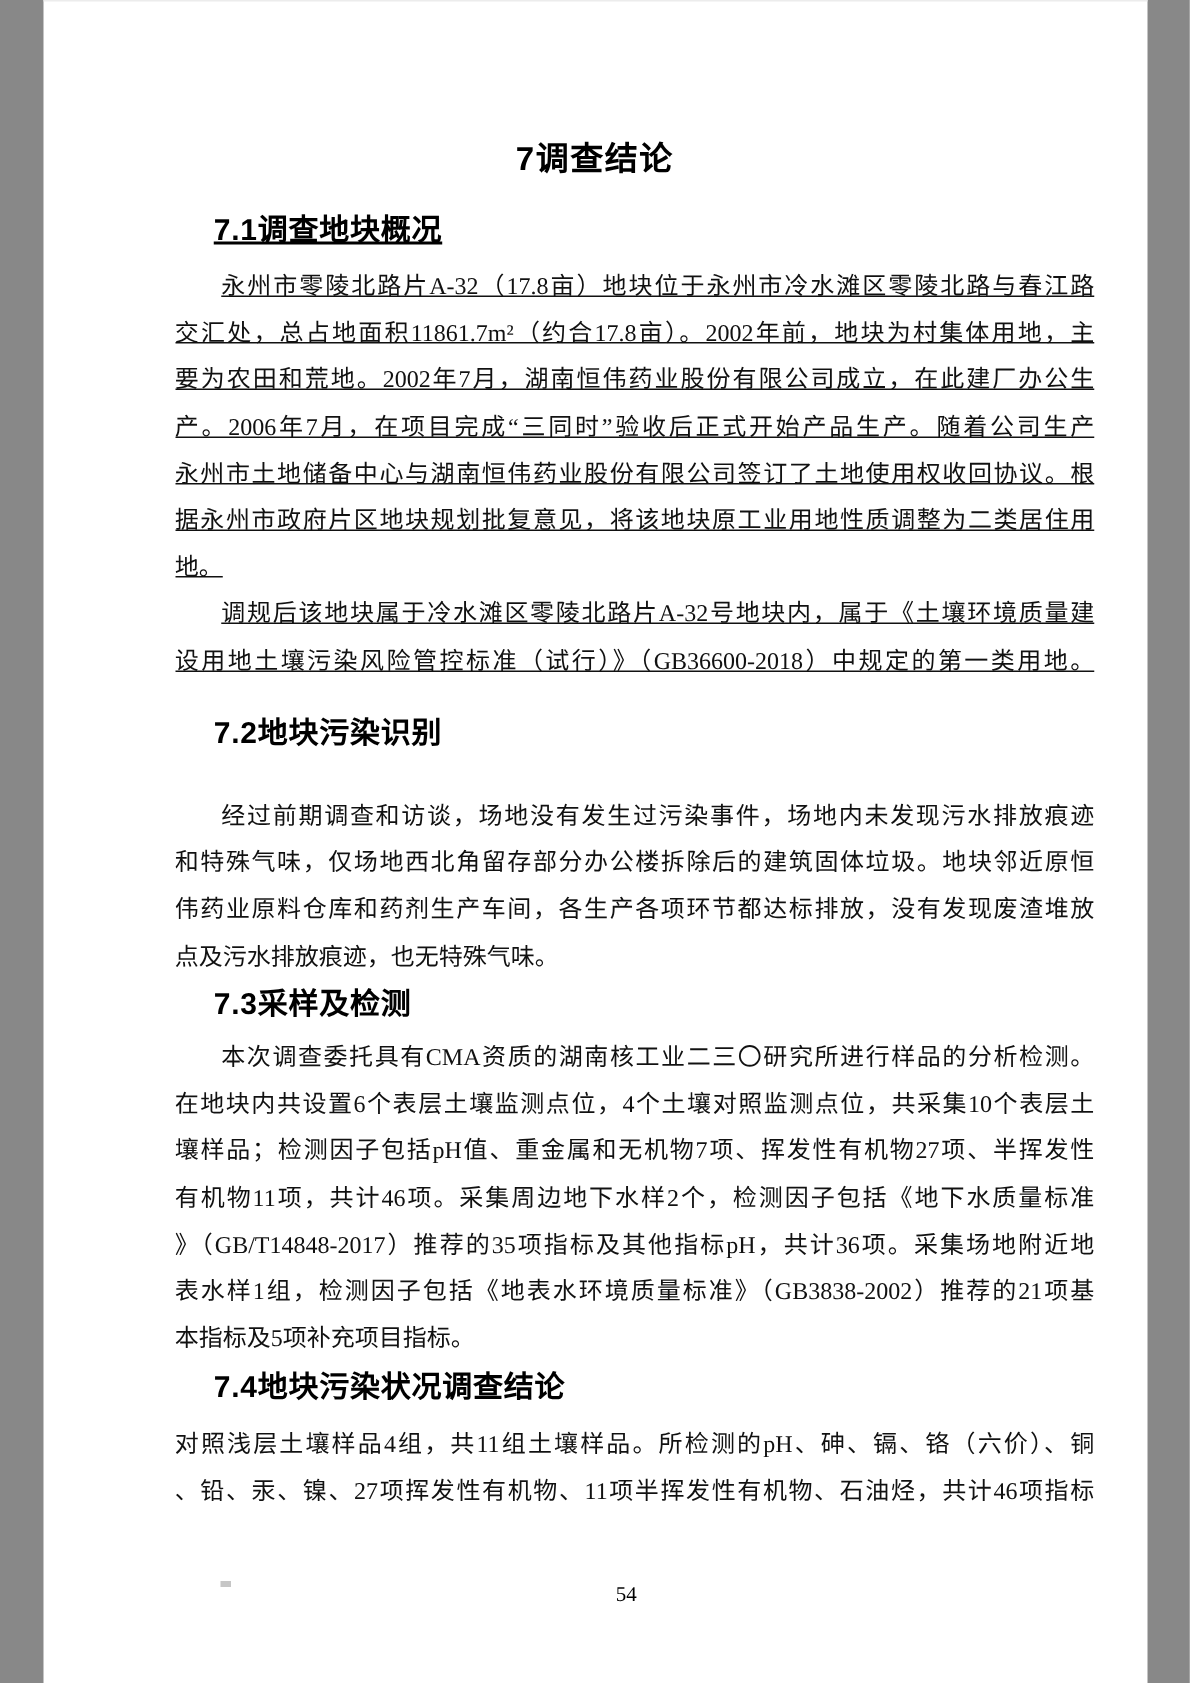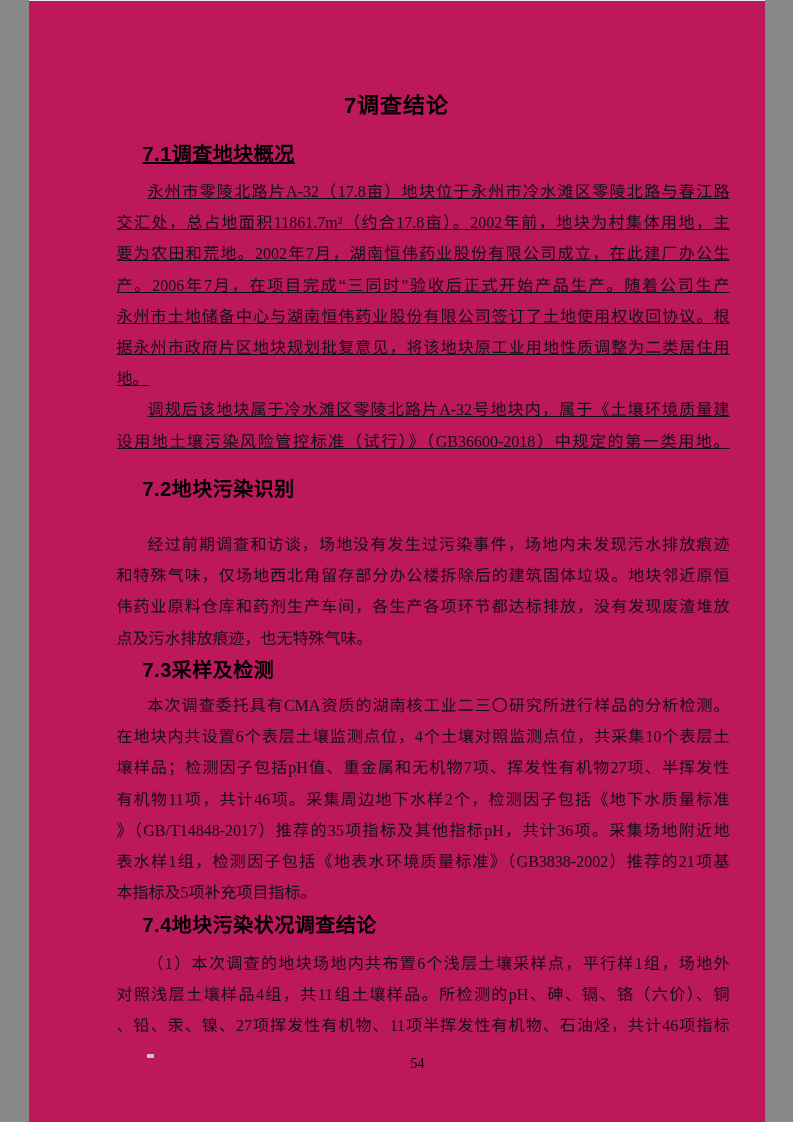--- a/index.html
+++ b/index.html
@@ -1,20 +1,20 @@
 <!DOCTYPE html>
 <html lang="zh-CN"><head>
 <meta charset="utf-8">
 <style>
   html,body{margin:0;padding:0;background:#888;}
   .page{
     position:relative;
     width:736px;height:1122px;
     margin:0 auto;
-    background:#be185d;
+    background:#ffffff;
     border-top:1px solid #ececec;
     overflow:hidden;
     font-family:"Liberation Serif","DejaVu Serif",serif;
     color:#111;
   }
   .doc-title{
     position:absolute;left:0;right:0;top:87px;
     text-align:center;
     font-family:"Liberation Sans","DejaVu Sans",sans-serif;
     font-weight:700;font-size:22px;line-height:36px;
@@ -98,21 +98,20 @@
       <div class="ln">有机物11项，共计46项。采集周边地下水样2个，检测因子包括《地下水质量标准</div>
       <div class="ln">》（GB/T14848-2017）推荐的35项指标及其他指标pH，共计36项。采集场地附近地</div>
       <div class="ln">表水样1组，检测因子包括《地表水环境质量标准》（GB3838-2002）推荐的21项基</div>
       <div class="ln ln-last">本指标及5项补充项目指标。</div>
     </div>
   </div>
 
   <div class="sec-heading h-74">7.4地块污染状况调查结论</div>
   <div class="sec-body b-74">
     <div class="para">
-      <div class="ln ln-first">（1）本次调查的地块场地内共布置6个浅层土壤采样点，平行样1组，场地外</div>
       <div class="ln">对照浅层土壤样品4组，共11组土壤样品。所检测的pH、砷、镉、铬（六价）、铜</div>
       <div class="ln">、铅、汞、镍、27项挥发性有机物、11项半挥发性有机物、石油烃，共计46项指标</div>
     </div>
   </div>
 
   <div class="scan-artifact"></div>
 
   <div class="page-footer">54</div>
 
 </div>

